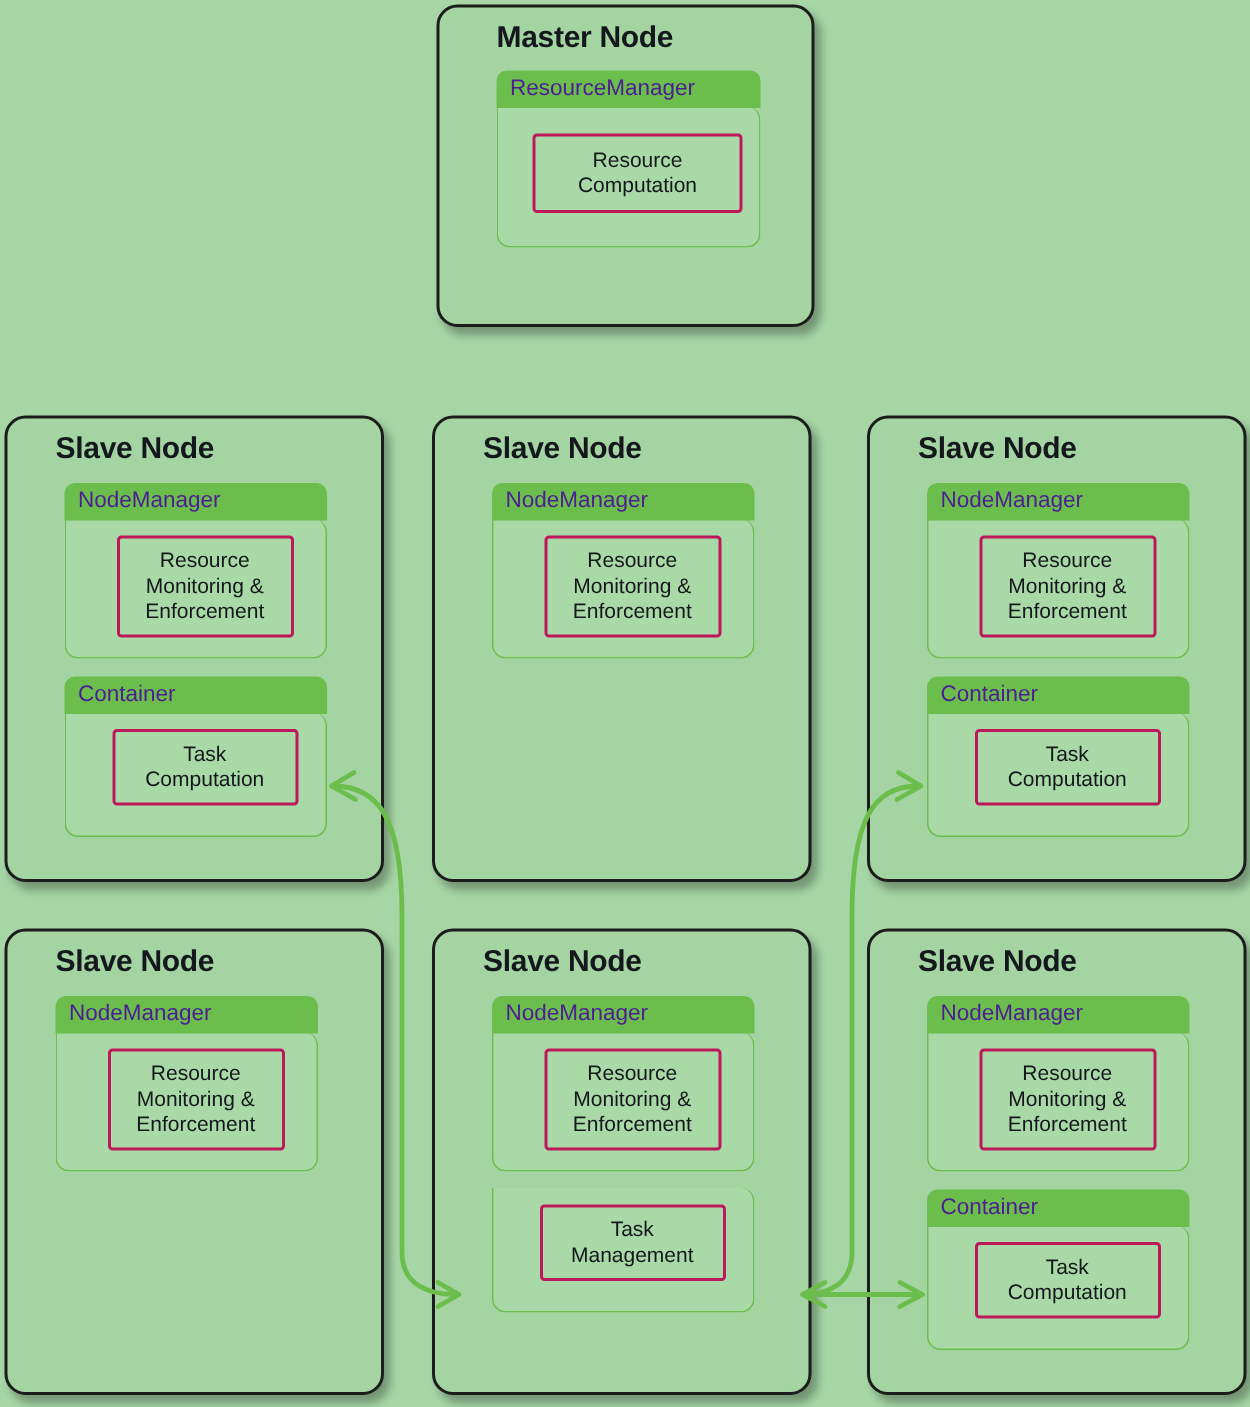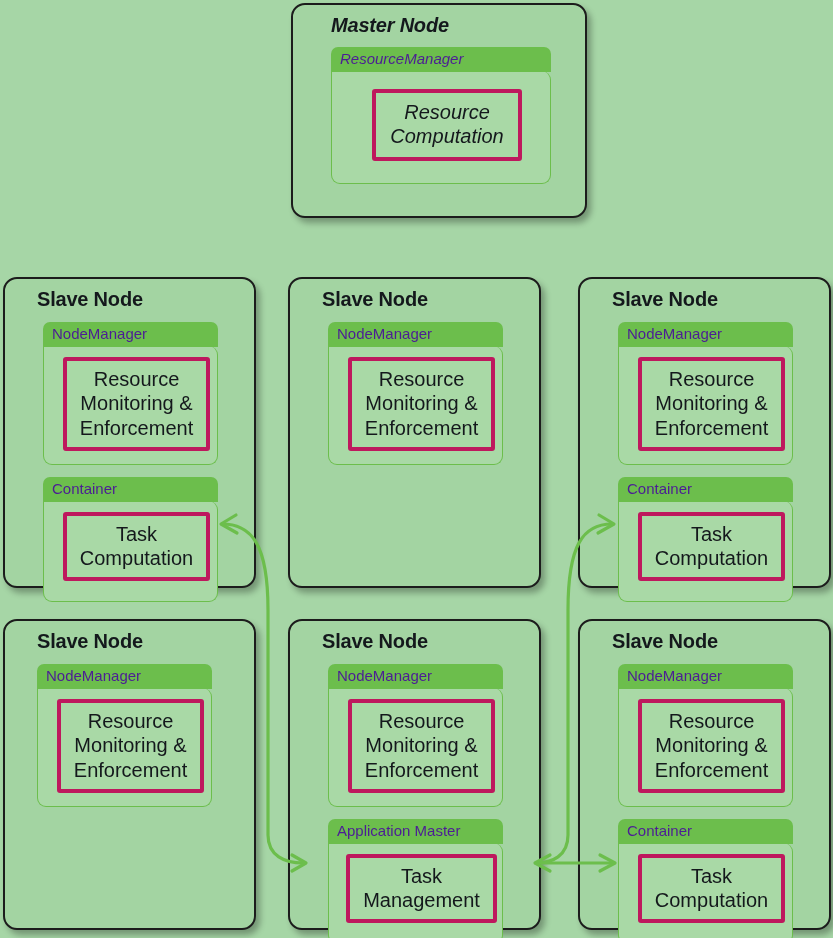--- a/index.html
+++ b/index.html
@@ -78,23 +78,23 @@
     justify-content: center;
   }
   .comp-body.tall {
     padding-bottom: 20px;
   }
 
   
   .leaf {
     box-sizing: border-box;
     background: #a9d9a6;
-    border: 4px solid #be185d;
+    border: 2px solid #be185d;
     border-radius: 3px;
-    font-size: 20px;
+    font-size: 14px;
     color: #14181c;
     text-align: center;
     line-height: 1.22;
     padding: 6px 13px 7px 13px;
     min-width: 118px;
     margin-left: 12px;
   }
   .leaf.wide {
     min-width: 124px;
   }
@@ -108,21 +108,21 @@
     height: 938px;
     z-index: 5;
     pointer-events: none;
   }
 </style>
 </head>
 <body>
 
 <div id="stage">
 
-  <div class="node-card" style="left:291px; top:3px; width:296px; height:215px;font-style:italic;">
+  <div class="node-card" style="left:291px; top:3px; width:252px; height:215px;">
     <div class="node-title master">Master Node</div>
     <div class="component master-comp">
       <div class="comp-header">ResourceManager</div>
       <div class="comp-body" style="padding:18px 0 22px 0;">
         <div class="leaf" style="min-width:140px; padding:7px 14px 8px 14px;">
           <div>Resource</div>
           <div>Computation</div>
         </div>
       </div>
     </div>
@@ -216,21 +216,20 @@
       <div class="comp-body">
         <div class="leaf">
           <div>Resource</div>
           <div>Monitoring &amp;</div>
           <div>Enforcement</div>
         </div>
       </div>
     </div>
 
     <div class="component" style="margin-left:38px; margin-right:36px; margin-top:12px;">
-      <div class="comp-header">Application Master</div>
       <div class="comp-body tall">
         <div class="leaf wide">
           <div>Task</div>
           <div>Management</div>
         </div>
       </div>
     </div>
   </div>
 
   <div class="node-card" style="left:578px; top:619px; width:253px; height:311px;">

